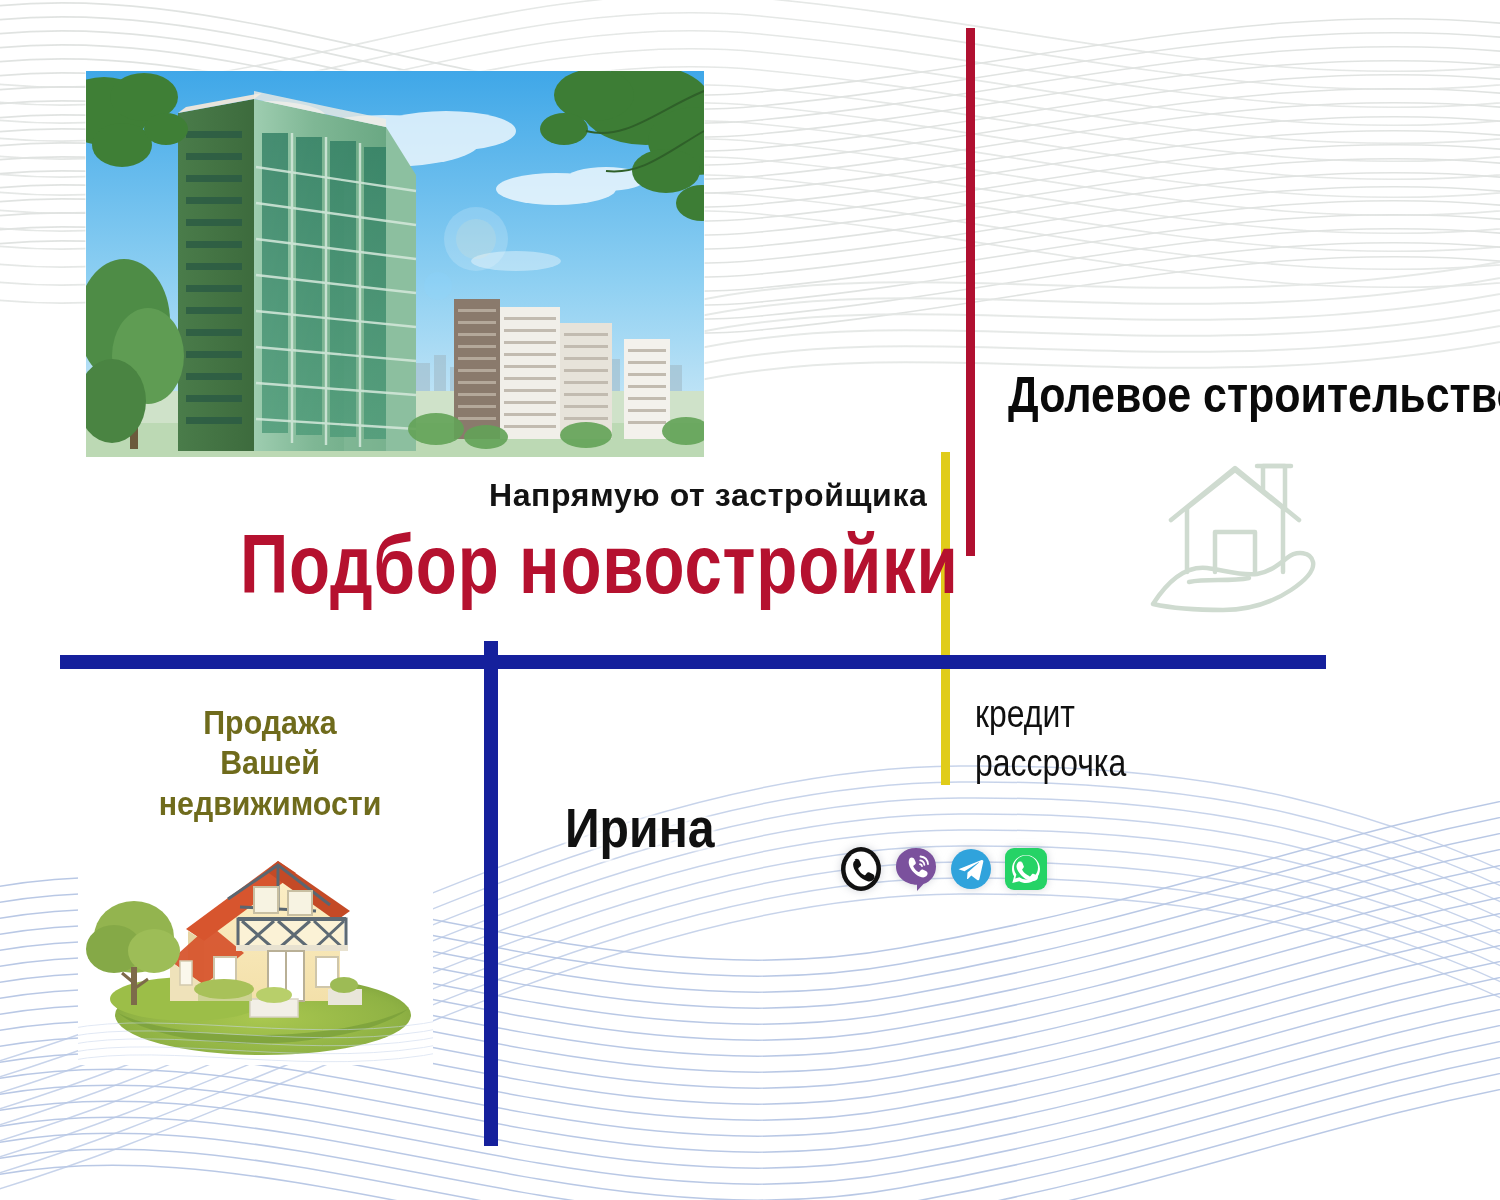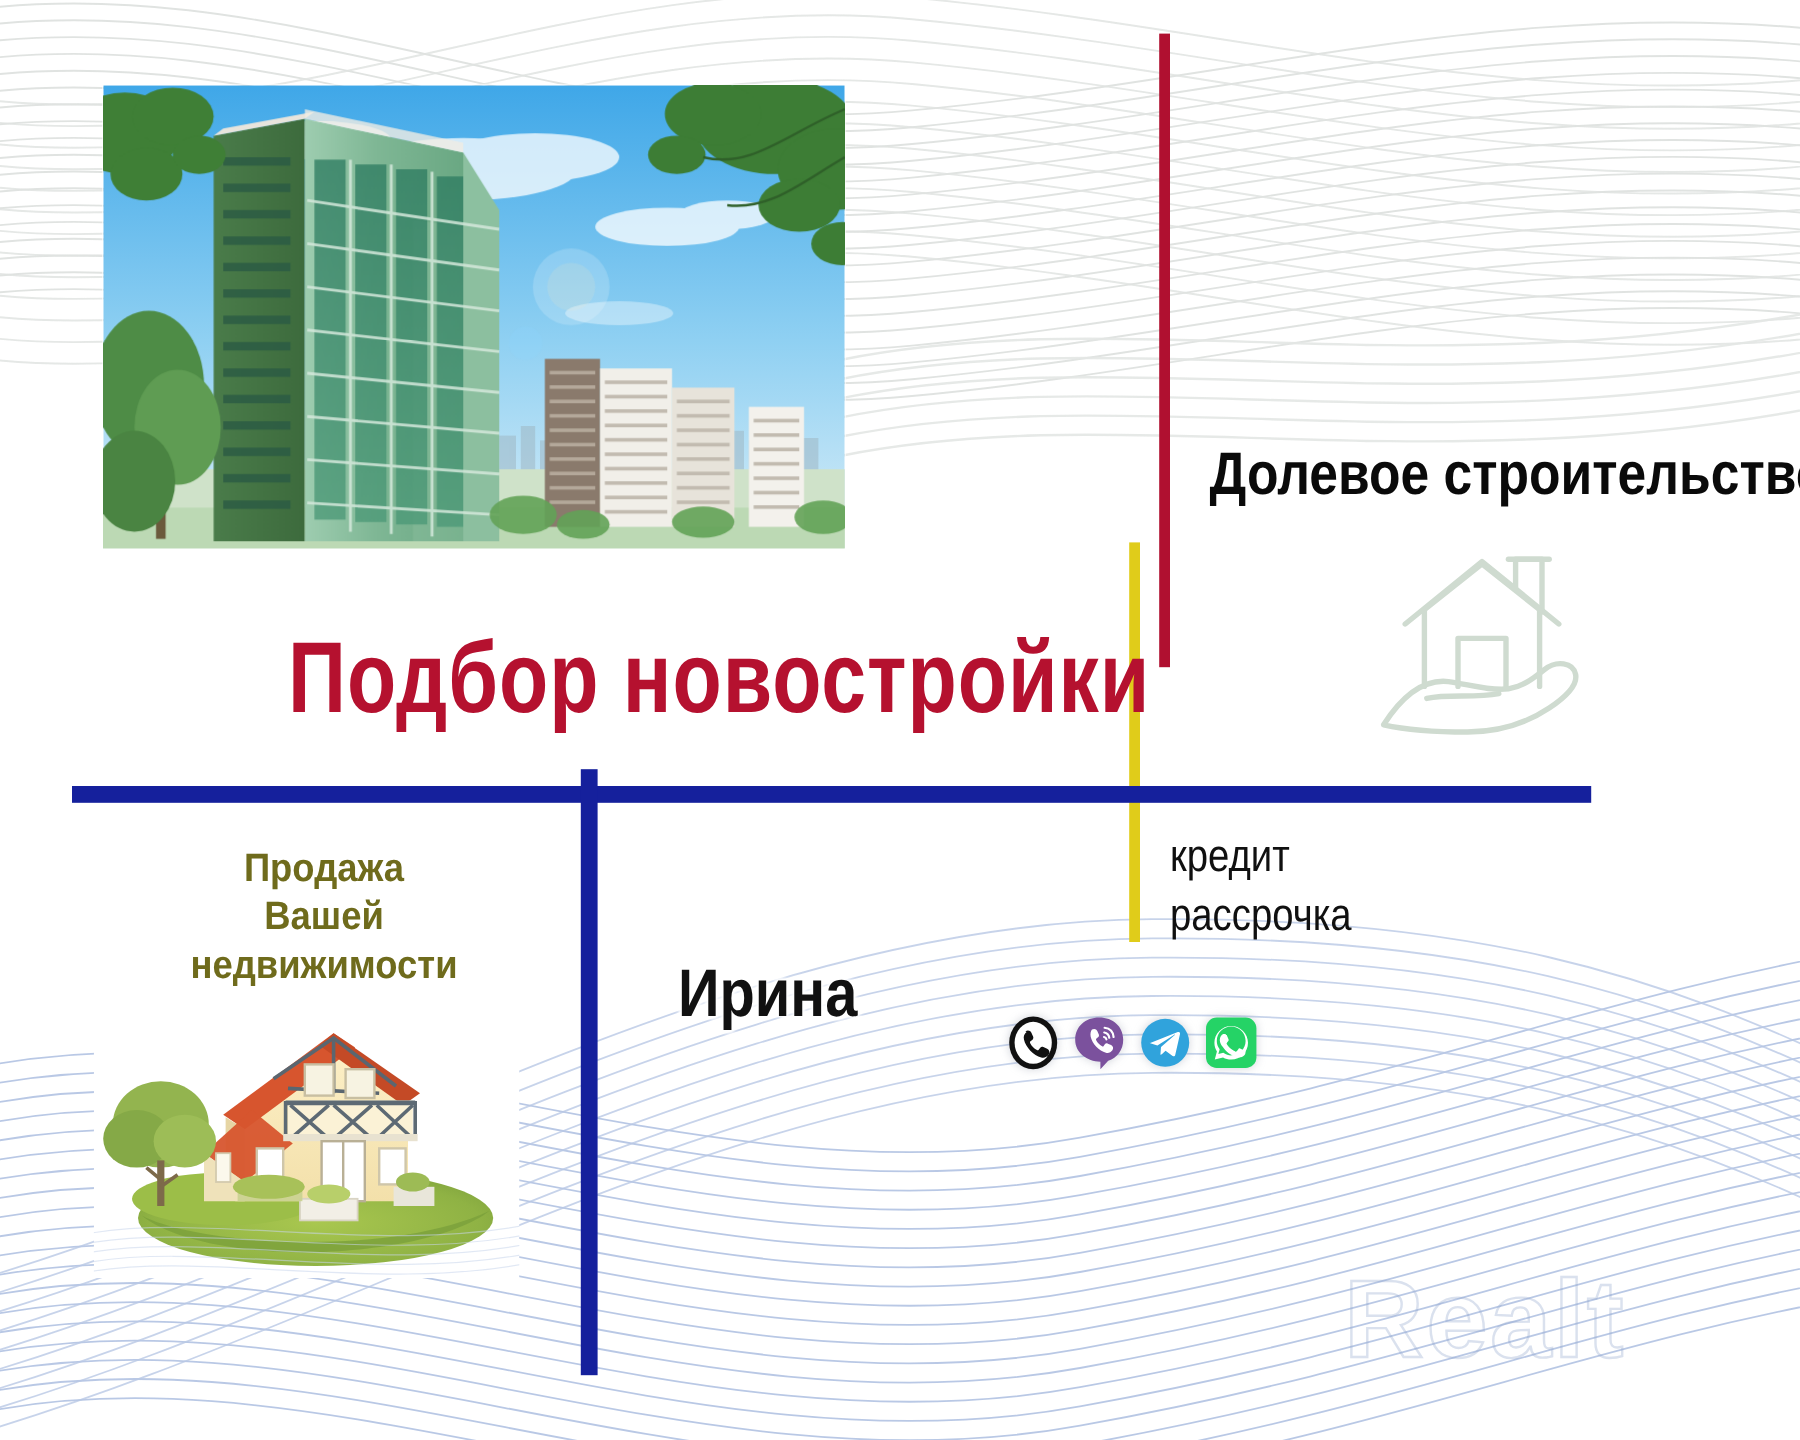--- a/index.html
+++ b/index.html
@@ -204,21 +204,20 @@
           <path d="M-60,1142 C280,1052 600,832 960,830 C1220,828 1380,872 1560,962"></path>
           <path d="M-60,1126 C280,1036 600,816 960,814 C1220,812 1380,856 1560,946"></path>
           <path d="M-60,1110 C280,1020 600,800 960,798 C1220,796 1380,840 1560,930"></path>
           <path d="M-60,1094 C280,1004 600,784 960,782 C1220,780 1380,824 1560,914"></path>
           <path d="M-60,1078 C280,988 600,768 960,766 C1220,764 1380,808 1560,898"></path>
         </g>
       </g>
     </svg>
   </div>
 
-  <div class="watermark">Realt</div>
 
   <div class="photo-towers">
     <svg viewBox="0 0 618 386">
       <defs>
         <linearGradient id="sky" x1="0" y1="0" x2="0" y2="1">
           <stop offset="0%" stop-color="#3fa7e8"></stop>
           <stop offset="55%" stop-color="#8fd0f2"></stop>
           <stop offset="100%" stop-color="#d7edf8"></stop>
         </linearGradient>
         <linearGradient id="greenFace" x1="0" y1="0" x2="1" y2="0">
@@ -492,20 +491,21 @@
       <path d="M42,60 L90,22 L138,60"></path>
 
       <path d="M70,124 L70,84 L110,84 L110,124"></path>
 
       <path d="M8,156 C26,128 44,118 62,120 C78,122 96,128 112,126 C124,124 132,118 142,110
                C152,102 166,104 168,114 C170,124 158,134 146,142 C128,154 104,162 78,162 C52,162 26,160 8,156Z"></path>
       <path d="M44,134 C62,130 84,134 104,130"></path>
     </svg>
   </div>
 
+  <div class="t-direct">Напрямую от застройщика</div>
   <div class="t-title">Подбор новостройки</div>
   <div class="t-dolevoe">Долевое строительство</div>
 
   <div class="t-prodazha">
     <div>Продажа Вашей</div>
     <div>недвижимости</div>
   </div>
 
   <div class="t-credit">
     <div>кредит</div>

